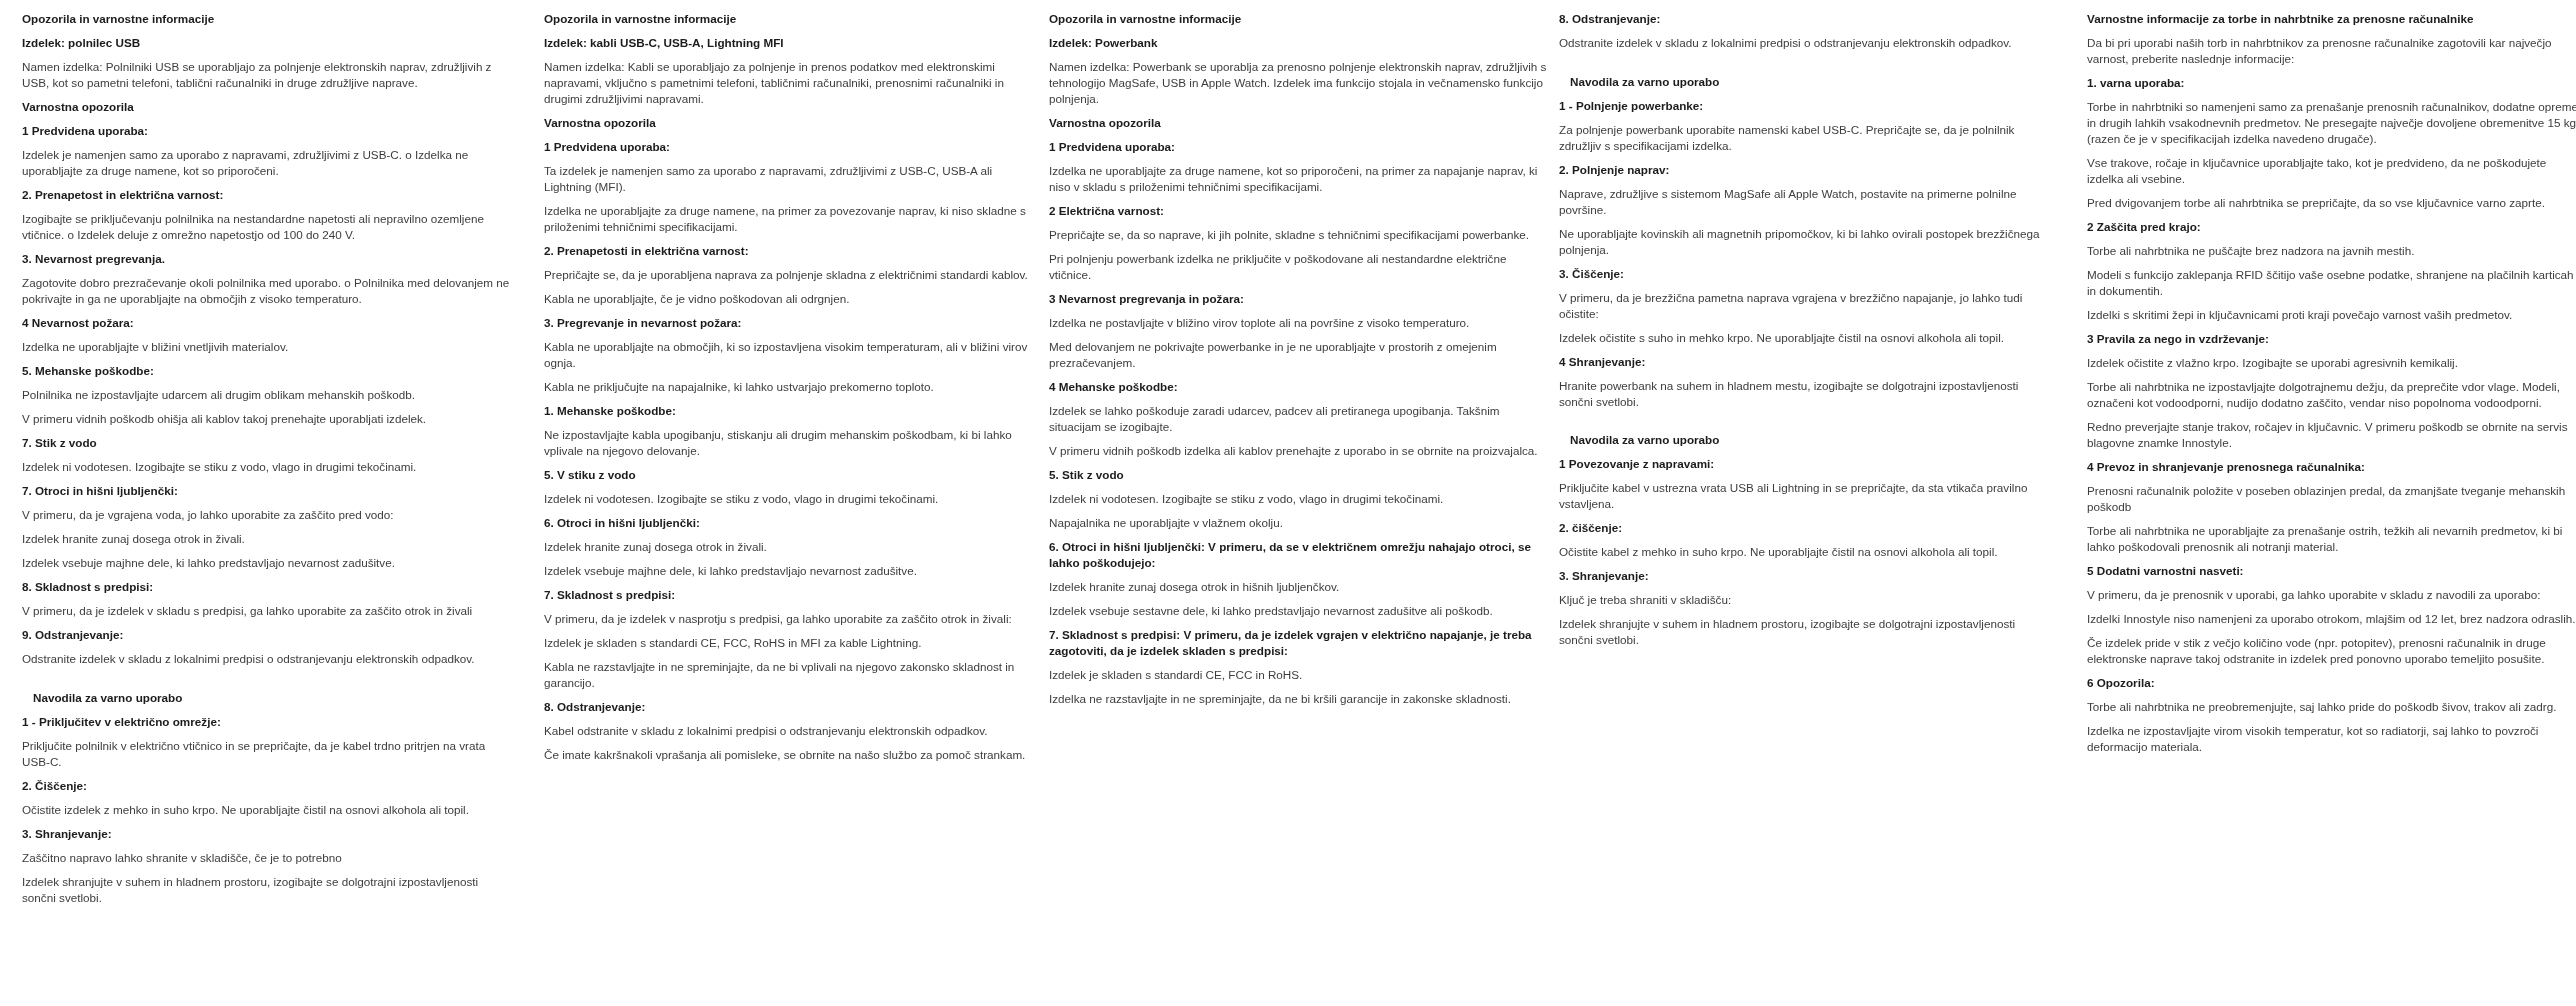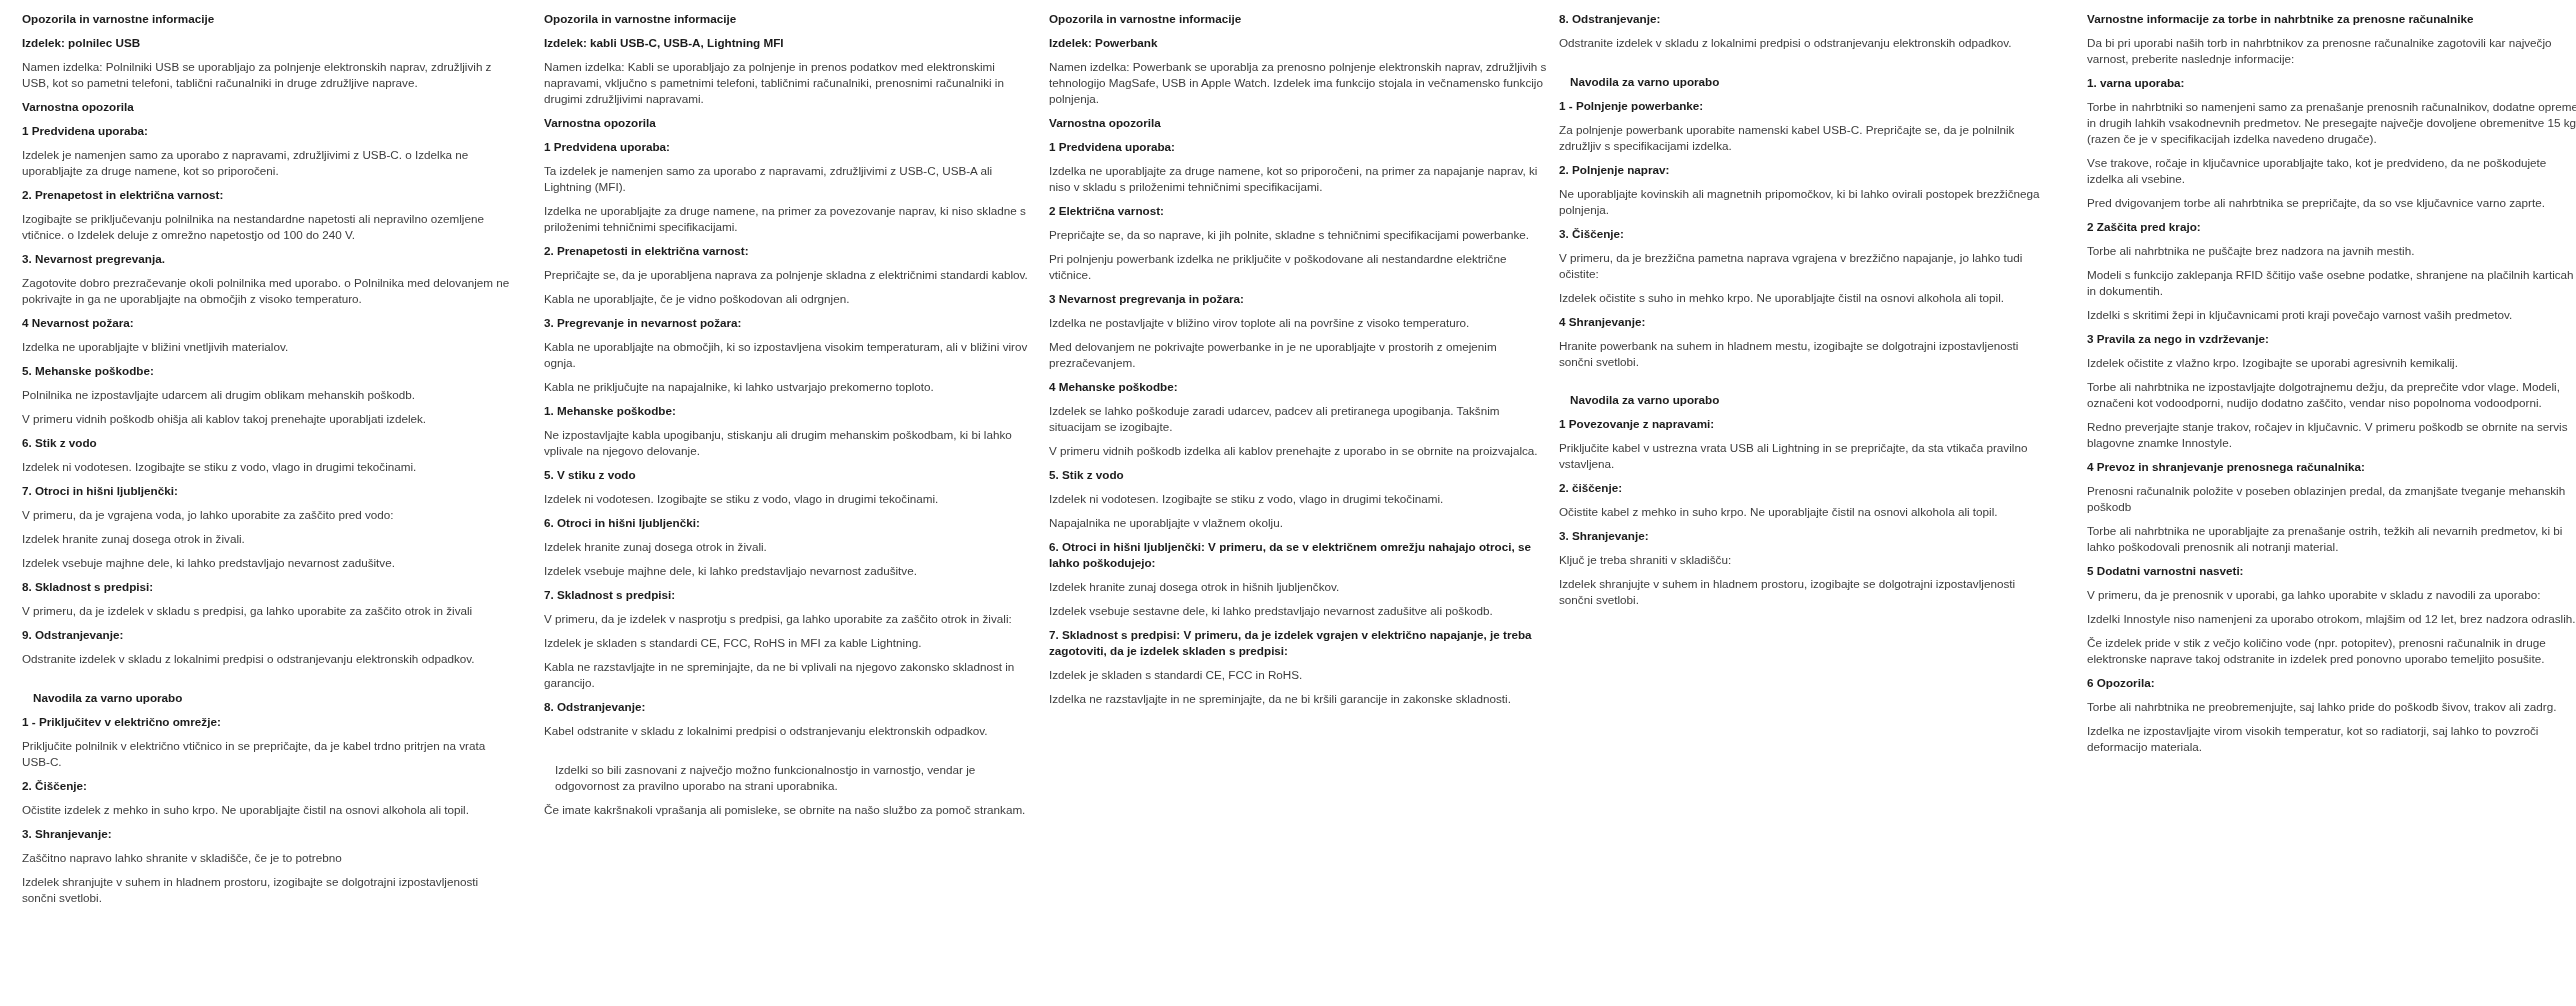--- a/index.html
+++ b/index.html
@@ -58,21 +58,21 @@
         <div class="blk p">Izdelek je namenjen samo za uporabo z napravami, združljivimi z USB-C. o Izdelka ne uporabljajte za druge namene, kot so priporočeni.</div>
         <div class="blk h">2. Prenapetost in električna varnost:</div>
         <div class="blk p">Izogibajte se priključevanju polnilnika na nestandardne napetosti ali nepravilno ozemljene vtičnice. o Izdelek deluje z omrežno napetostjo od 100 do 240 V.</div>
         <div class="blk h">3. Nevarnost pregrevanja.</div>
         <div class="blk p">Zagotovite dobro prezračevanje okoli polnilnika med uporabo. o Polnilnika med delovanjem ne pokrivajte in ga ne uporabljajte na območjih z visoko temperaturo.</div>
         <div class="blk h">4 Nevarnost požara:</div>
         <div class="blk p">Izdelka ne uporabljajte v bližini vnetljivih materialov.</div>
         <div class="blk h">5. Mehanske poškodbe:</div>
         <div class="blk p">Polnilnika ne izpostavljajte udarcem ali drugim oblikam mehanskih poškodb.</div>
         <div class="blk p">V primeru vidnih poškodb ohišja ali kablov takoj prenehajte uporabljati izdelek.</div>
-        <div class="blk h">6. Stik z vodo</div>
+        <div class="blk h">7. Stik z vodo</div>
         <div class="blk p">Izdelek ni vodotesen. Izogibajte se stiku z vodo, vlago in drugimi tekočinami.</div>
         <div class="blk h">7. Otroci in hišni ljubljenčki:</div>
         <div class="blk p">V primeru, da je vgrajena voda, jo lahko uporabite za zaščito pred vodo:</div>
         <div class="blk p">Izdelek hranite zunaj dosega otrok in živali.</div>
         <div class="blk p">Izdelek vsebuje majhne dele, ki lahko predstavljajo nevarnost zadušitve.</div>
         <div class="blk h">8. Skladnost s predpisi:</div>
         <div class="blk p">V primeru, da je izdelek v skladu s predpisi, ga lahko uporabite za zaščito otrok in živali</div>
         <div class="blk h">9. Odstranjevanje:</div>
         <div class="blk p">Odstranite izdelek v skladu z lokalnimi predpisi o odstranjevanju elektronskih odpadkov.</div>
         <div class="blk h gap">Navodila za varno uporabo</div>
@@ -104,21 +104,20 @@
         <div class="blk p">Izdelek ni vodotesen. Izogibajte se stiku z vodo, vlago in drugimi tekočinami.</div>
         <div class="blk h">6. Otroci in hišni ljubljenčki:</div>
         <div class="blk p">Izdelek hranite zunaj dosega otrok in živali.</div>
         <div class="blk p">Izdelek vsebuje majhne dele, ki lahko predstavljajo nevarnost zadušitve.</div>
         <div class="blk h">7. Skladnost s predpisi:</div>
         <div class="blk p">V primeru, da je izdelek v nasprotju s predpisi, ga lahko uporabite za zaščito otrok in živali:</div>
         <div class="blk p">Izdelek je skladen s standardi CE, FCC, RoHS in MFI za kable Lightning.</div>
         <div class="blk p">Kabla ne razstavljajte in ne spreminjajte, da ne bi vplivali na njegovo zakonsko skladnost in garancijo.</div>
         <div class="blk h">8. Odstranjevanje:</div>
         <div class="blk p">Kabel odstranite v skladu z lokalnimi predpisi o odstranjevanju elektronskih odpadkov.</div>
-        <div class="blk p gap">Izdelki so bili zasnovani z največjo možno funkcionalnostjo in varnostjo, vendar je odgovornost za pravilno uporabo na strani uporabnika.</div>
         <div class="blk p">Če imate kakršnakoli vprašanja ali pomisleke, se obrnite na našo službo za pomoč strankam.</div>
       </div>
       <div class="col col-2">
         <div class="blk h">Opozorila in varnostne informacije</div>
         <div class="blk h">Izdelek: Powerbank</div>
         <div class="blk p">Namen izdelka: Powerbank se uporablja za prenosno polnjenje elektronskih naprav, združljivih s tehnologijo MagSafe, USB in Apple Watch. Izdelek ima funkcijo stojala in večnamensko funkcijo polnjenja.</div>
         <div class="blk h">Varnostna opozorila</div>
         <div class="blk h">1 Predvidena uporaba:</div>
         <div class="blk p">Izdelka ne uporabljajte za druge namene, kot so priporočeni, na primer za napajanje naprav, ki niso v skladu s priloženimi tehničnimi specifikacijami.</div>
         <div class="blk h">2 Električna varnost:</div>
@@ -140,20 +139,21 @@
         <div class="blk p">Izdelek je skladen s standardi CE, FCC in RoHS.</div>
         <div class="blk p">Izdelka ne razstavljajte in ne spreminjajte, da ne bi kršili garancije in zakonske skladnosti.</div>
       </div>
       <div class="col col-3">
         <div class="blk h">8. Odstranjevanje:</div>
         <div class="blk p">Odstranite izdelek v skladu z lokalnimi predpisi o odstranjevanju elektronskih odpadkov.</div>
         <div class="blk h gap">Navodila za varno uporabo</div>
         <div class="blk h">1 - Polnjenje powerbanke:</div>
         <div class="blk p">Za polnjenje powerbank uporabite namenski kabel USB-C. Prepričajte se, da je polnilnik združljiv s specifikacijami izdelka.</div>
         <div class="blk h">2. Polnjenje naprav:</div>
+        <div class="blk p">Naprave, združljive s sistemom MagSafe ali Apple Watch, postavite na primerne polnilne površine.</div>
         <div class="blk p">Ne uporabljajte kovinskih ali magnetnih pripomočkov, ki bi lahko ovirali postopek brezžičnega polnjenja.</div>
         <div class="blk h">3. Čiščenje:</div>
         <div class="blk p">V primeru, da je brezžična pametna naprava vgrajena v brezžično napajanje, jo lahko tudi očistite:</div>
         <div class="blk p">Izdelek očistite s suho in mehko krpo. Ne uporabljajte čistil na osnovi alkohola ali topil.</div>
         <div class="blk h">4 Shranjevanje:</div>
         <div class="blk p">Hranite powerbank na suhem in hladnem mestu, izogibajte se dolgotrajni izpostavljenosti sončni svetlobi.</div>
         <div class="blk h gap">Navodila za varno uporabo</div>
         <div class="blk h">1 Povezovanje z napravami:</div>
         <div class="blk p">Priključite kabel v ustrezna vrata USB ali Lightning in se prepričajte, da sta vtikača pravilno vstavljena.</div>
         <div class="blk h">2. čiščenje:</div>

